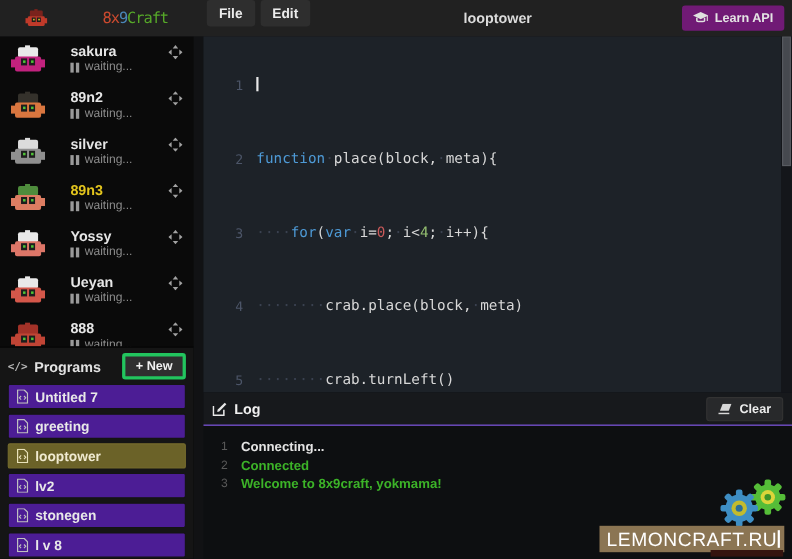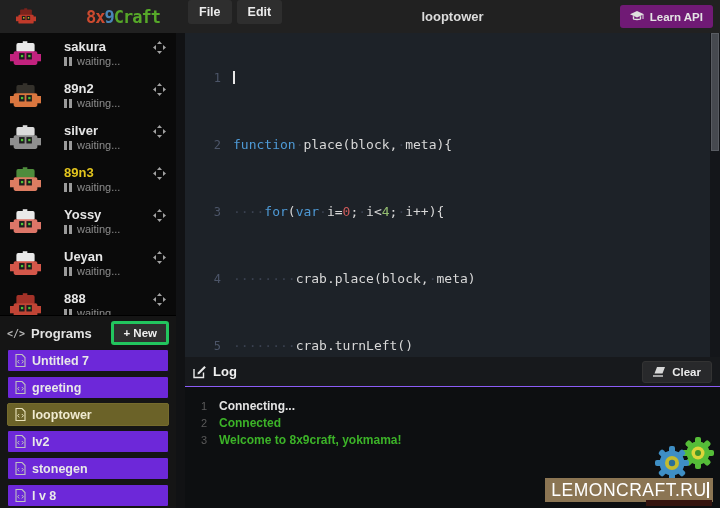--- a/index.html
+++ b/index.html
@@ -7,21 +7,21 @@
   body {
     position:relative; overflow:hidden;
     background:#111214;
     font-family:"Liberation Sans", sans-serif;
     -webkit-font-smoothing:antialiased;
   }
 
   
   .topbar { position:absolute; left:0; top:0; width:720px; height:33px; background:#212121; z-index:5; }
   .logo { position:absolute; left:0; top:0; width:176px; height:33px; display:flex; align-items:center; justify-content:center; gap:2px; }
-  .logo-text { font-family:"DejaVu Sans Mono", monospace; font-weight:bold; font-size:17px; letter-spacing:-1px;margin-left:48px; }
+  .logo-text { font-family:"DejaVu Sans Mono", monospace; font-weight:normal; font-size:14px; letter-spacing:-1px;margin-left:48px; }
   .logo-8x { color:#cc4a2f; }
   .logo-9 { color:#4a86b8; }
   .logo-craft { color:#56a829; }
   .menubar { position:absolute; left:188px; top:0; height:33px; display:flex; align-items:flex-start; gap:5px; }
   .menu-btn { background:#2e2e2e; color:#ececec; border:none; border-radius:3px; font-family:inherit;
               font-size:12.5px; font-weight:bold; padding:5px 11px; cursor:pointer; }
   .tb-title { position:absolute; left:185px; right:0; top:0; height:33px; display:flex; align-items:center; justify-content:center;
               color:#dcdcdc; font-size:13px; font-weight:600; pointer-events:none; }
   .learnapi-btn { position:absolute; right:7px; top:5px; height:23px; background:#701a75; color:#e4e4e4; border:none; border-radius:3px;
                   font-family:inherit; font-size:11.5px; font-weight:bold; padding:0 10px; display:flex; align-items:center; gap:6px; cursor:pointer; }
@@ -39,21 +39,21 @@
   .move-icon { position:absolute; right:10px; top:8px; cursor:pointer; }
 
   
   .programs { position:absolute; left:0; bottom:0; width:176px; height:193px; background:#151515; border-top:1px solid #000;
               padding:5px 7px 4px 7px; }
   .programs-header { display:flex; align-items:center; height:24px; margin-bottom:4px; }
   .code-glyph { font-family:"DejaVu Sans Mono", monospace; font-size:10px; color:#b5b5b5; font-weight:bold; margin-right:6px; }
   .programs-title { color:#e2e2e2; font-size:13px; font-weight:bold; flex:1; }
   .new-btn { background:#2f2f2f; border:3px solid #22c55e; color:#f0f0f0; border-radius:3px; font-family:inherit;
              font-size:11.5px; font-weight:bold; padding:3px 9px; cursor:pointer; }
-  .program-item { height:23px; margin-bottom:4px; background:#6d28d9; border:1px solid #141414; border-radius:2px;
+  .program-item { height:23px; margin-bottom:4px; background:#4c1d95; border:1px solid #141414; border-radius:2px;
                   display:flex; align-items:center; gap:6px; padding:0 7px; color:#e8e8e8; font-size:12.5px; font-weight:bold; cursor:pointer; }
   .program-item.selected { background:#6b6228; border-color:#756b2d; color:#f0ead0; }
   .doc-icon { color:#c0c0c0; display:inline-flex; }
   .program-item.selected .doc-icon { color:#e9e2bb; }
 
   
   .editor { position:absolute; left:185px; top:33px; width:535px; height:324px; background:#1d2228; overflow:hidden; }
   .code-lines { position:absolute; left:0; top:3px; right:10px; font-family:"DejaVu Sans Mono", monospace; font-size:13px; line-height:16.8px; white-space:pre; }
   .code-line { display:flex; height:16.8px; }
   .ln { flex:0 0 48px; text-align:right; color:#4c5568; font-size:12px; padding-right:12px; user-select:none; }

